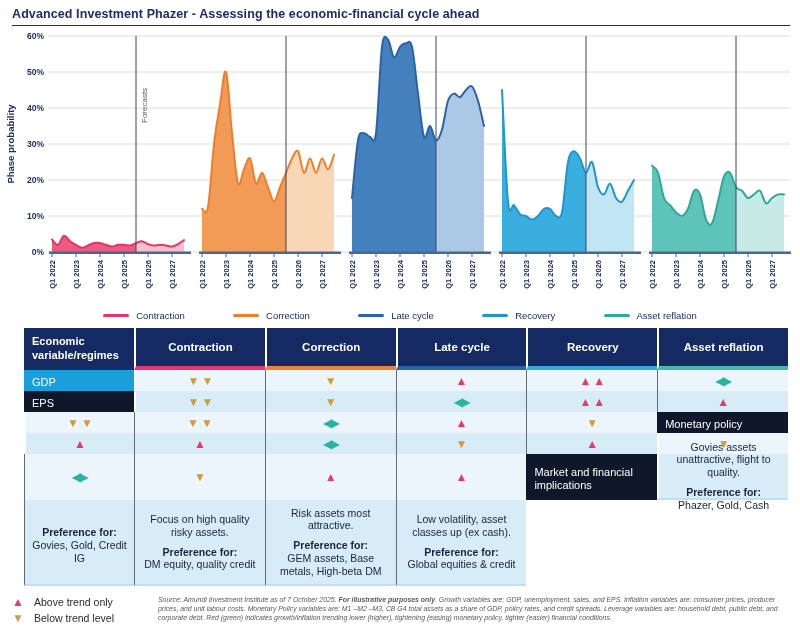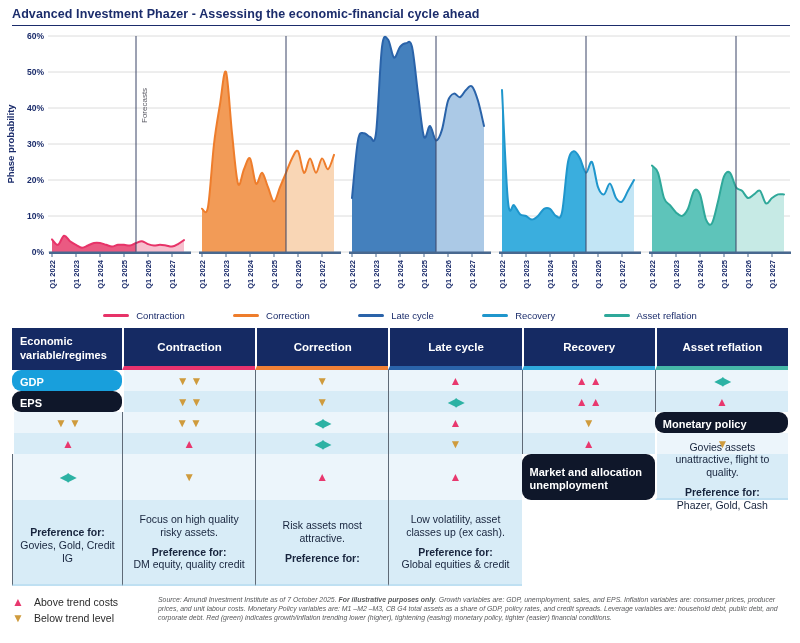--- a/index.html
+++ b/index.html
@@ -14,26 +14,26 @@
   .yt  { fill:#1b2c6b; font-size:8.5px; font-weight:bold; }
   .xt  { fill:#1b2c6b; font-size:7.5px; font-weight:bold; }
   .ylab{ fill:#1b2c6b; font-size:9.5px; font-weight:bold; }
   .fct { fill:#5a5a64; font-size:8px; }
 
   .legend { display:flex; justify-content:space-evenly; align-items:center; padding:0 55px; height:18px; }
   .legend-item { display:flex; align-items:center; gap:7px; }
   .legend-line { width:26px; height:3px; border-radius:2px; display:inline-block; }
   .legend-label { color:#1b2c6b; font-size:9.5px; }
 
-  .grid { margin:4px 12px 0 12px; display:grid; }
+  .grid { margin:4px 12px 0 24px; display:grid; }
   .grid > div { display:flex; align-items:center; }
   .th { background:#152a63; color:#ffffff; }
   .th-corner { font-size:11px; font-weight:bold; padding:4px 0 4px 8px; line-height:1.25; }
   .th-data { font-size:11.5px; font-weight:bold; justify-content:center; border-left:2px solid #ffffff; }
-  .lab { color:#ffffff; font-size:11px; font-weight:bold; padding:6px 4px 2px 8px; line-height:1.15;border-radius:9px; }
+  .lab { color:#ffffff; font-size:11px; font-weight:normal; padding:6px 4px 2px 8px; line-height:1.15; }
   .lab-dark  { background:#189fdc; }
   .lab-light { background:#0f172a; }
   .dcell { justify-content:center; }
   .dcell.first { border-left:2px solid #ffffff; }
   .dcell.sep { border-left:1px solid #5f6a77; }
   .row-a { background:#ecf5fb; }
   .row-b { background:#d8ecf7; }
   .arrow { font-size:12px; line-height:1; }
   .arrow.dbl { letter-spacing:2px; margin-left:2px; }
   .arrow.flat { letter-spacing:-1.5px; }
@@ -262,51 +262,52 @@
       </div>
       <div class="dcell row-a sep">
         <span class="arrow" style="color: rgb(207, 155, 61);">▼</span>
       </div>
       <div class="dcell row-a sep">
         <span class="arrow" style="color: rgb(232, 56, 110);">▲</span>
       </div>
       <div class="dcell row-a sep">
         <span class="arrow" style="color: rgb(232, 56, 110);">▲</span>
       </div>
-      <div class="lab lab-light">Market and allocation unemployment</div>
+      <div class="lab lab-light">Market and financial implications</div>
       <div class="dcell imp row-b first">
         <div>Govies assets unattractive, flight to quality.</div>
         <div class="pl">Preference for:</div>
         <div>Phazer, Gold, Cash</div>
       </div>
       <div class="dcell imp row-b sep">
         <div class="pl">Preference for:</div>
         <div>Govies, Gold, Credit IG</div>
       </div>
       <div class="dcell imp row-b sep">
         <div>Focus on high quality risky assets.</div>
         <div class="pl">Preference for:</div>
         <div>DM equity, quality credit</div>
       </div>
       <div class="dcell imp row-b sep">
         <div>Risk assets most attractive.</div>
         <div class="pl">Preference for:</div>
+        <div>GEM assets, Base metals, High-beta DM</div>
       </div>
       <div class="dcell imp row-b sep">
         <div>Low volatility, asset classes up (ex cash).</div>
         <div class="pl">Preference for:</div>
         <div>Global equities &amp; credit</div>
       </div>
     </div>
 
   <div class="footer">
     <div class="trend-legend" id="trendLegend">
         <div class="tl-item">
           <span class="tl-icon" style="color: rgb(232, 56, 110);">▲</span>
-          <span>Above trend costs</span>
+          <span>Above trend only</span>
         </div>
         <div class="tl-item">
           <span class="tl-icon" style="color: rgb(207, 155, 61);">▼</span>
           <span>Below trend level</span>
         </div>
         <div class="tl-item">
           <span class="tl-icon flat" style="color: rgb(44, 178, 164);">◀▶</span>
           <span>At trend ahead</span>
         </div>
       </div>

